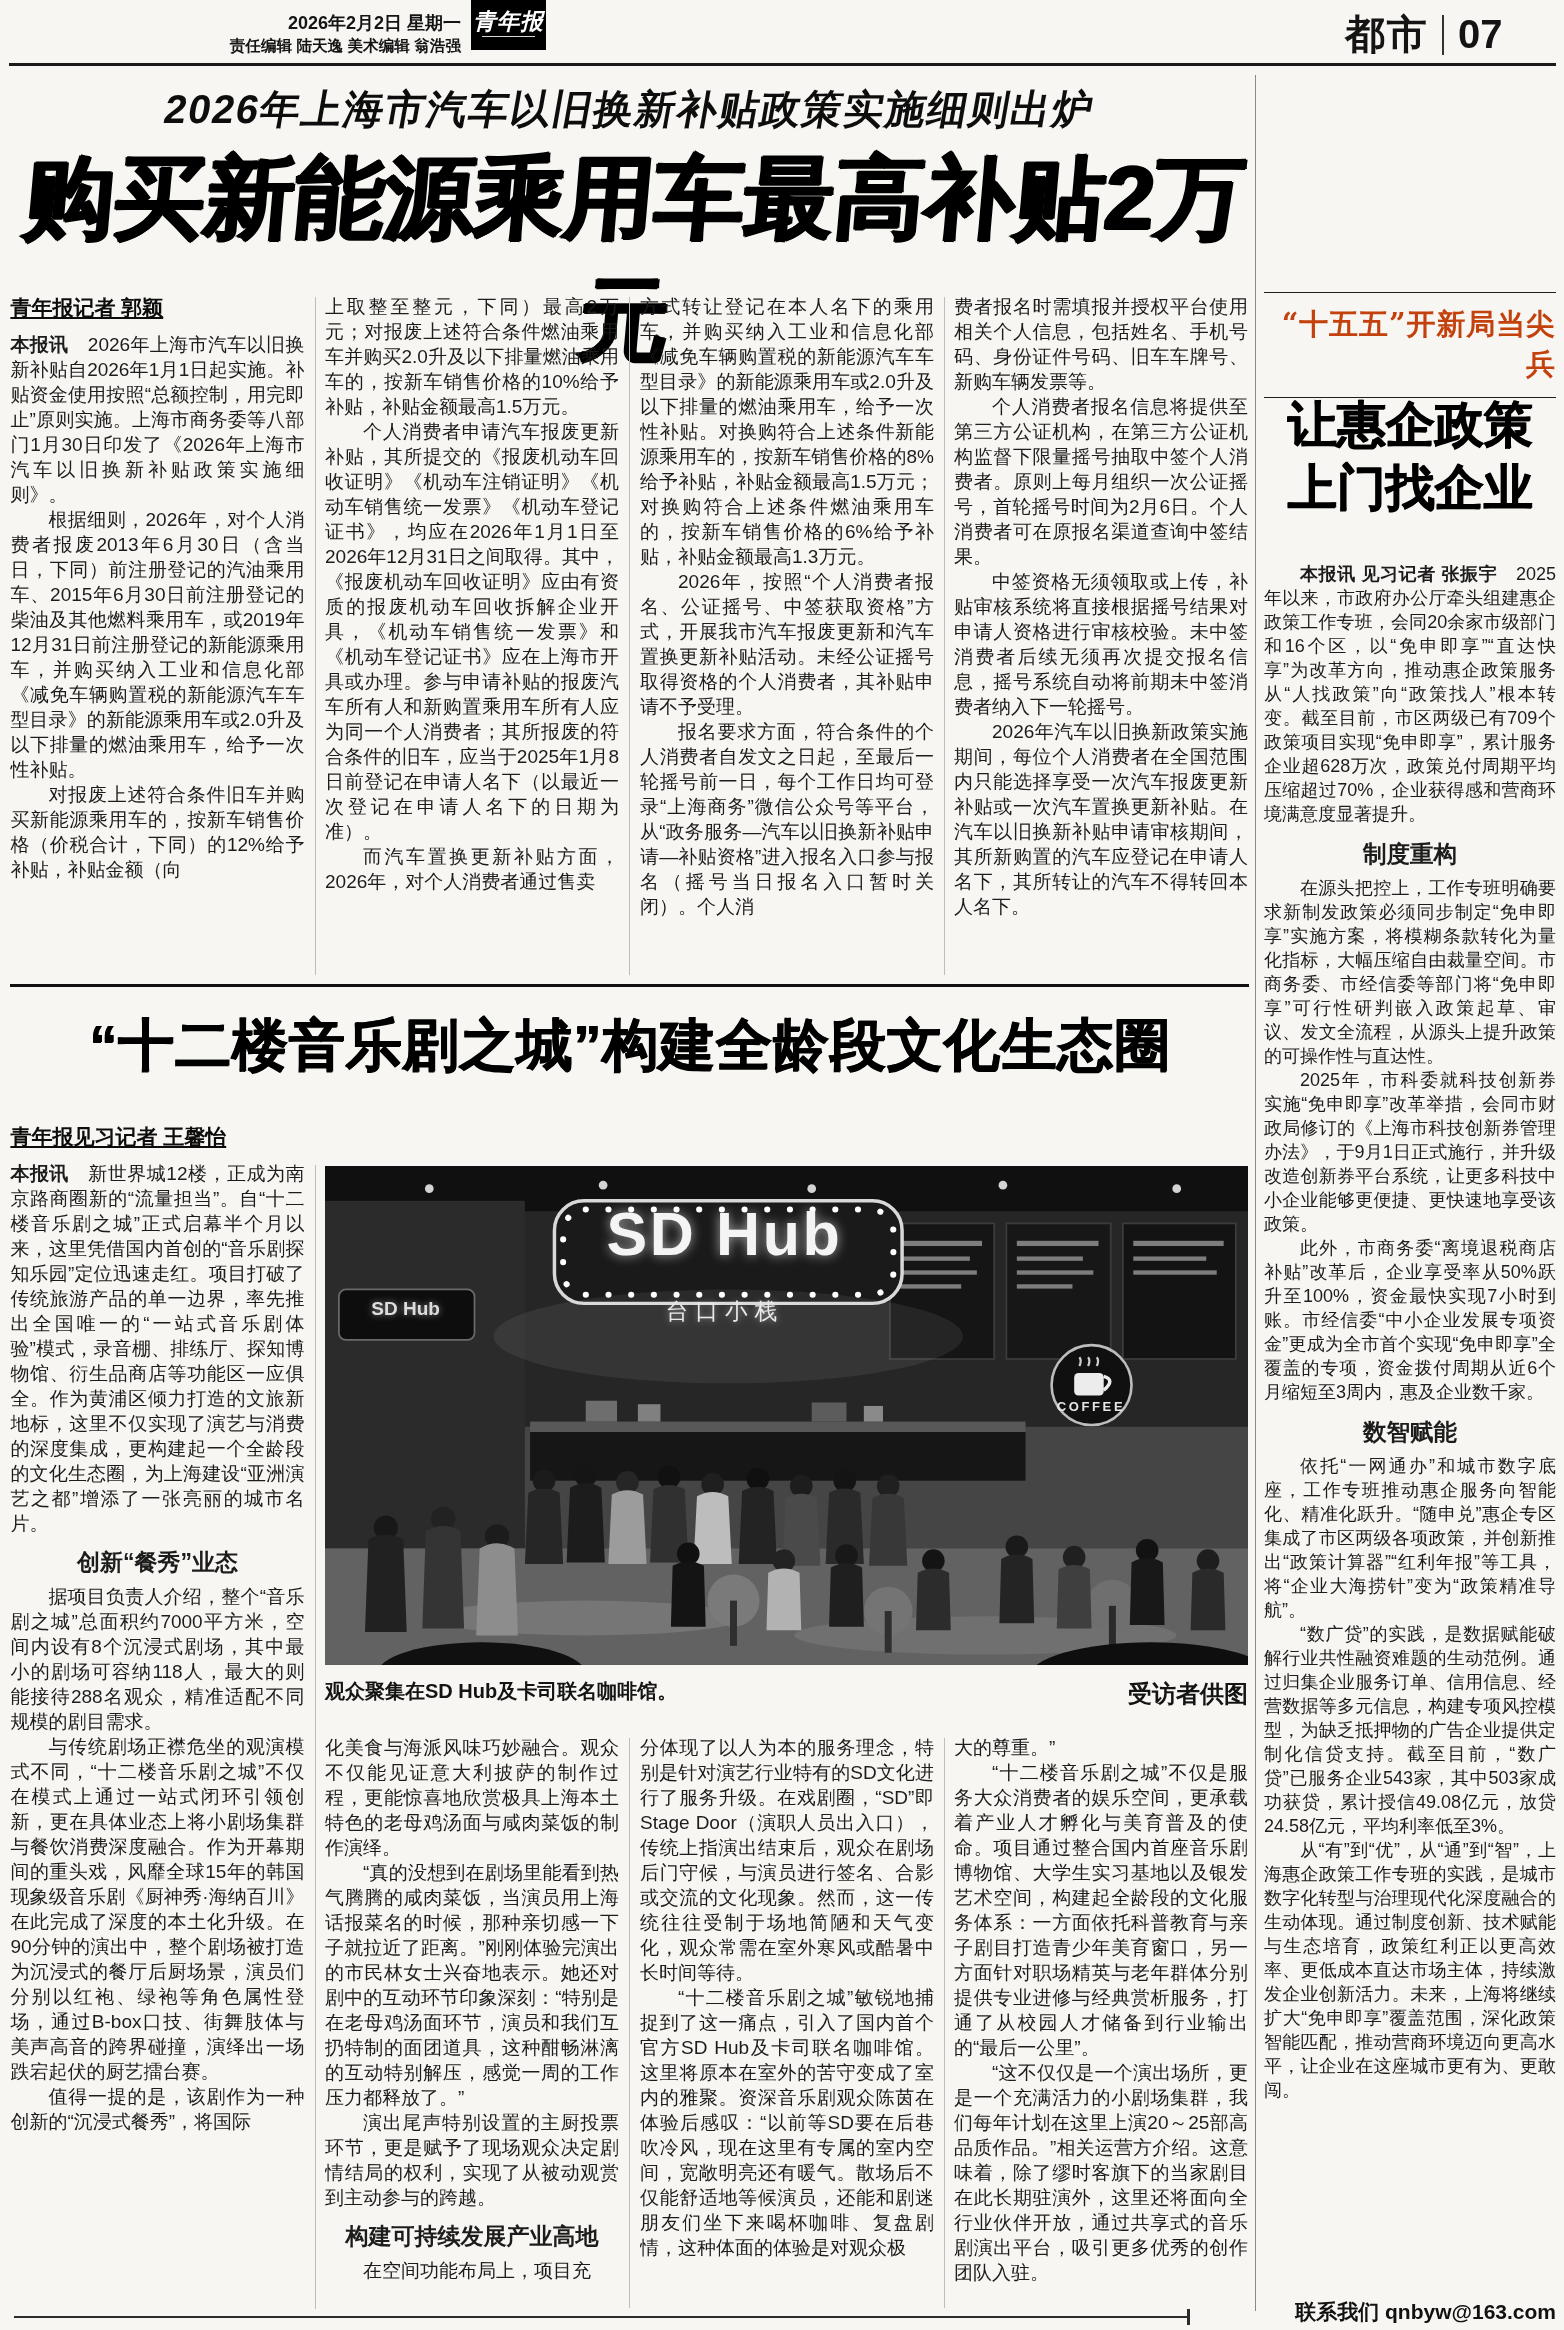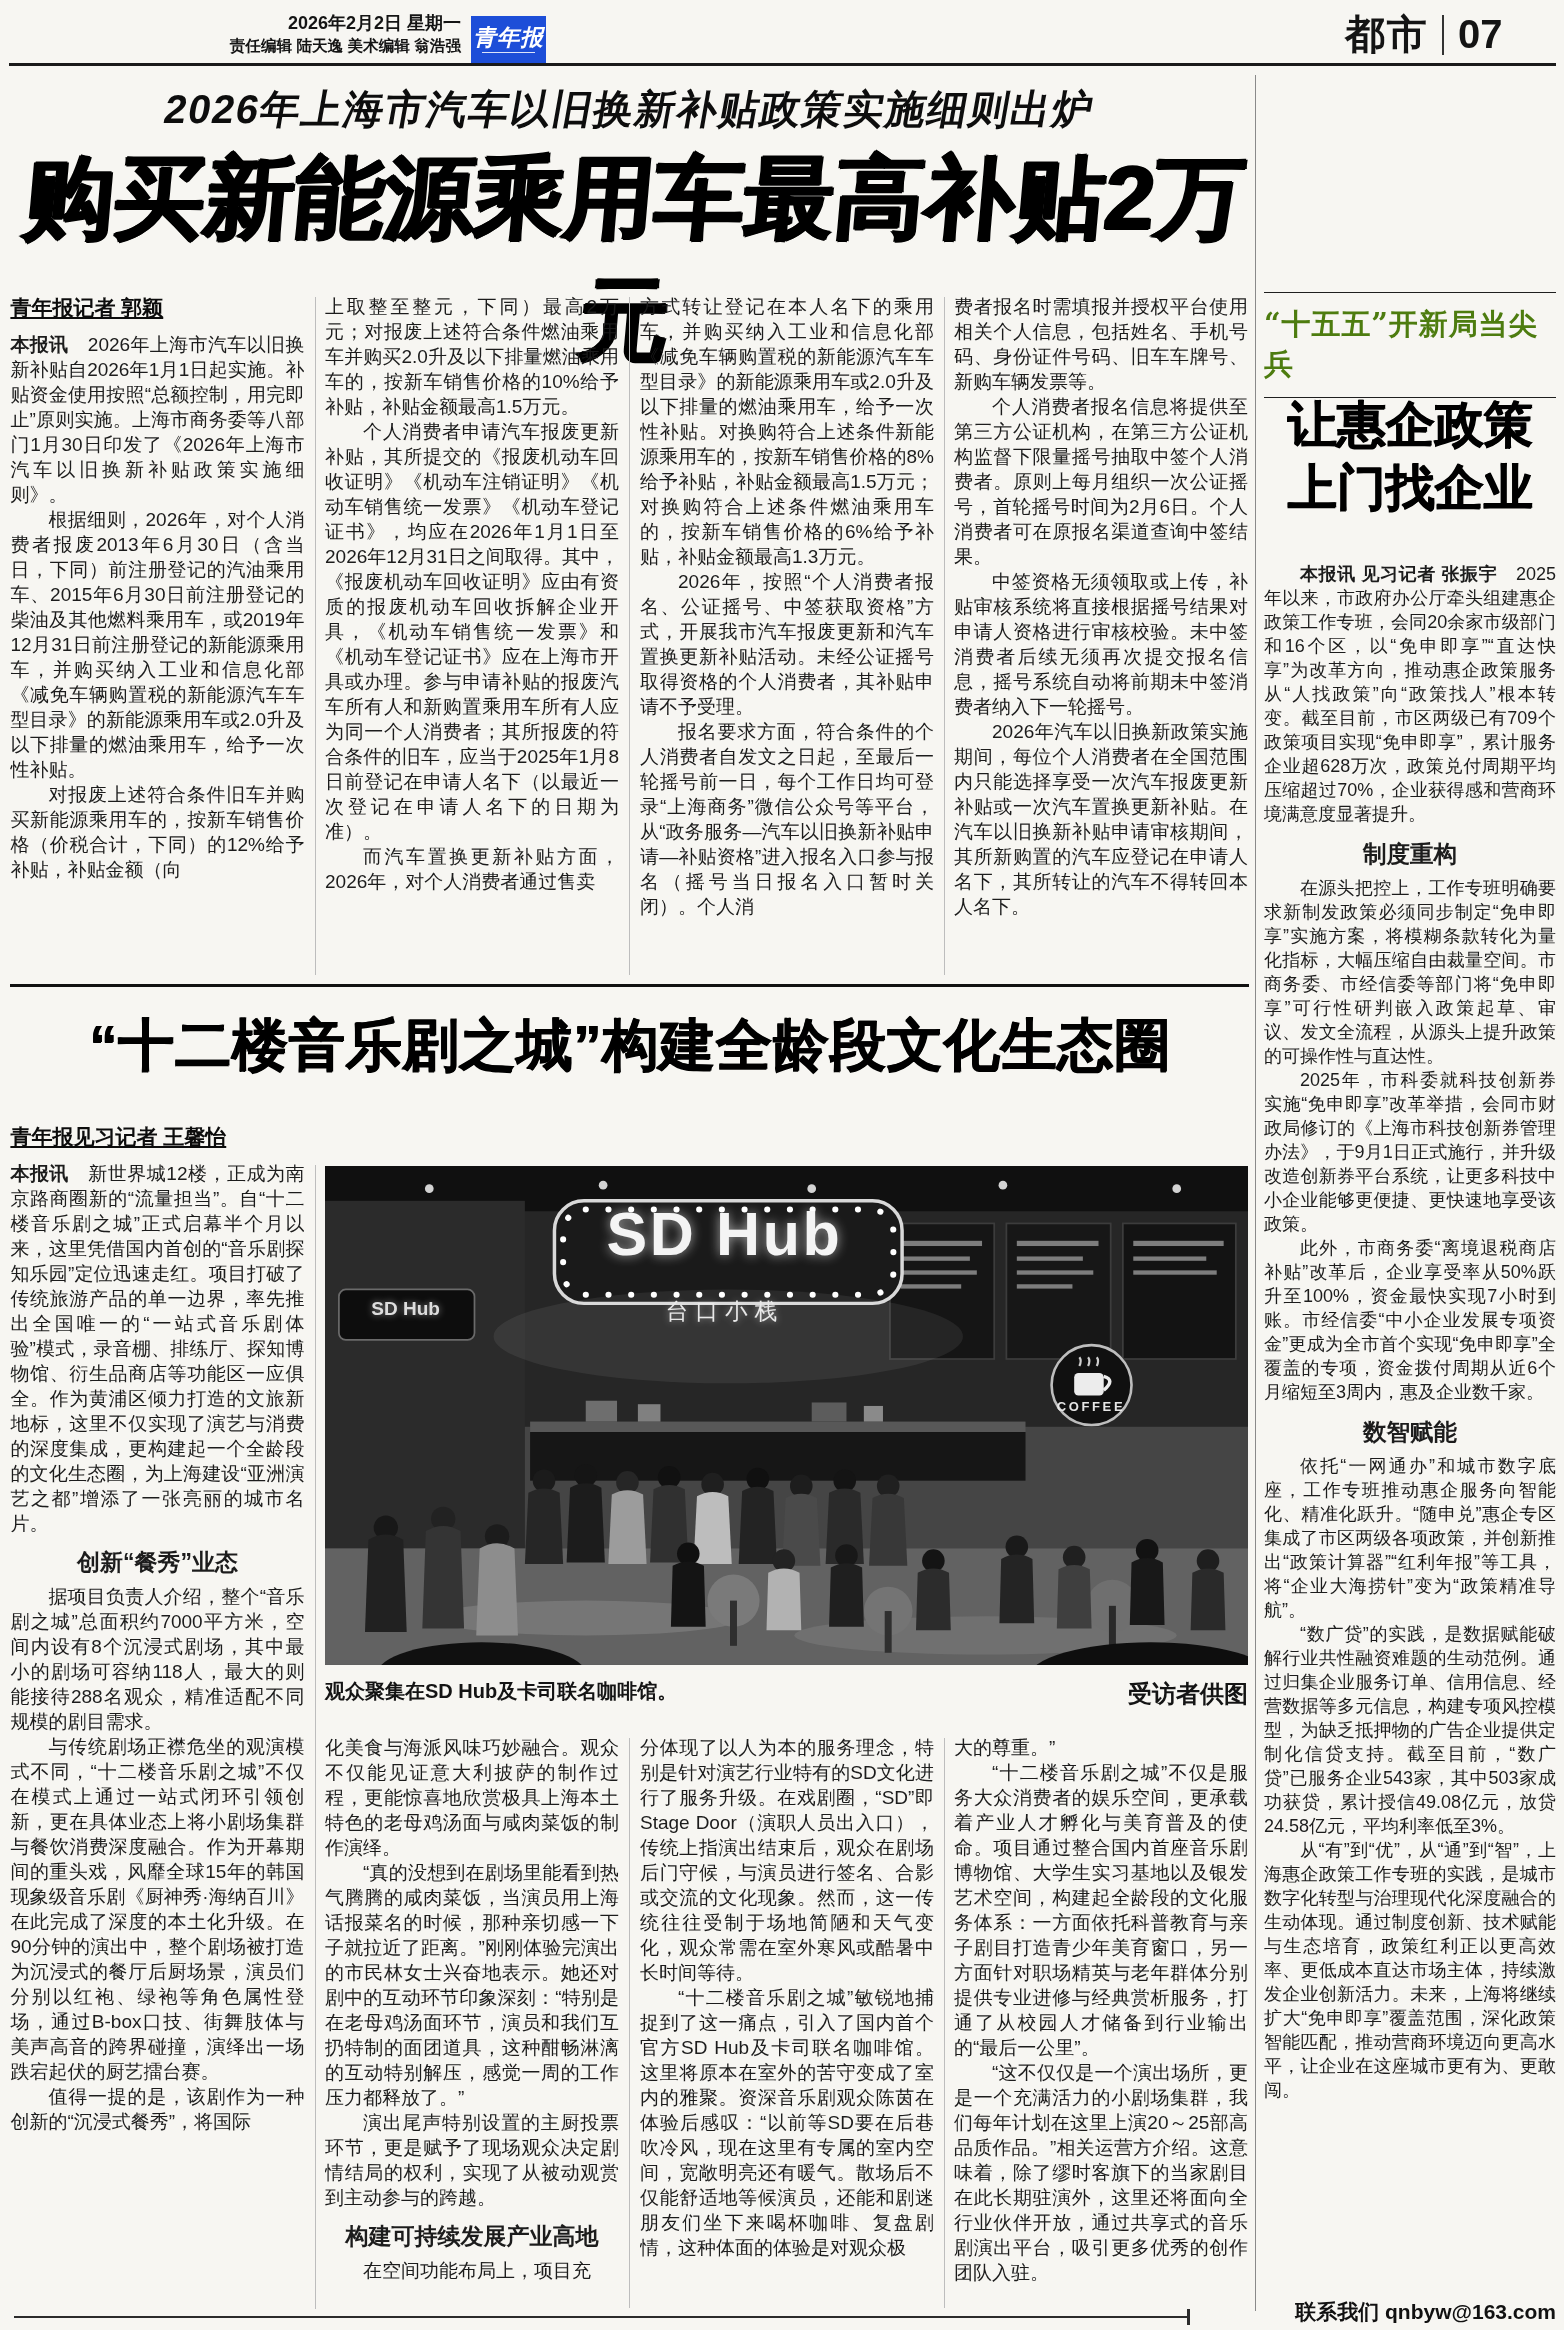--- a/index.html
+++ b/index.html
@@ -4,21 +4,21 @@
 <style>
   html,body { margin:0; padding:0; }
   body { font-family:"Liberation Sans","DejaVu Sans",sans-serif; }
   .page { position:relative; width:1565px; height:2330px; background:#f7f6f2; overflow:hidden; color:#141414; }
   .abs { position:absolute; }
 
   
   .hdr-meta { left:103px; top:12px; width:358px; text-align:right; }
   .hdr-date { font-size:18px; font-weight:bold; line-height:22.6px; }
   .hdr-editors { font-size:15.6px; font-weight:bold; line-height:21px; }
-  .logo { left:471px; top:16px; width:75px; height:50px; background:#1d4ed8; color:#fff;
+  .logo { left:471px; top:0; width:75px; height:50px; background:#000000; color:#fff;
           display:flex; flex-direction:column; align-items:center; justify-content:center; }
   .logo-text { font-family:"DejaVu Serif",serif; font-style:italic; font-weight:bold; font-size:22.6px; line-height:24px; letter-spacing:0.9px; }
   .logo-strip { width:70%; height:4.3px; border-top:0.9px solid rgba(255,255,255,.85); margin-top:3.5px; }
   .section-blk { left:1345px; top:7px; display:flex; align-items:center; }
   .section-name { font-size:40px; font-weight:bold; letter-spacing:1.7px; }
   .section-divider { width:1.7px; height:40px; background:#333; margin:0 14px; }
   .page-no { font-size:40px; font-weight:bold; }
   .hdr-rule { left:8.7px; top:63px; width:1547px; height:2.6px; background:#1a1a1a; }
 
   
@@ -51,22 +51,22 @@
                  letter-spacing:7px; text-shadow:0 0 7px rgba(255,255,255,.5); }
   .ph-sign-side { left:15.6px; top:132px; width:130px; text-align:center; color:#ddd; font-size:19px; font-weight:bold;
                   text-shadow:0 0 7px rgba(255,255,255,.5); }
   .ph-coffee { left:714px; top:233px; width:104px; text-align:center; color:#e6e6e6; font-size:13px; letter-spacing:2.6px; font-weight:bold; }
   .caption-row { left:325px; top:1678px; width:923px; display:flex; justify-content:space-between; }
   .caption { font-size:20px; font-weight:bold; }
   .caption-credit { font-size:24px; font-weight:bold; }
 
   
   .sb-kicker-box { left:1264px; top:292px; width:292px; border-top:1.7px solid #1f1f1f; border-bottom:1.7px solid #1f1f1f;
-                   padding:12px 0; text-align:left; font-family:"DejaVu Serif",serif; font-weight:bold;
-                   font-size:29px; color:#4d7c0f; letter-spacing:0.9px; }
+                   padding:12px 0; text-align:right; font-family:"DejaVu Serif",serif; font-weight:bold;
+                   font-size:29px; color:#c2410c; letter-spacing:0.9px; }
   .sb-title { left:1264px; top:393px; width:292px; text-align:center; font-size:49px; line-height:63px;
               font-weight:900; color:#000; text-shadow:0.9px 0 0 #000,0 0.9px 0 #000; }
   .sb-body { left:1264px; top:532px; width:292px; height:1745px; font-size:18px; line-height:24px;
              text-align:justify; color:#1c1c1c; overflow:hidden;margin-top:30px; }
   .sb-body p { margin:0; text-indent:2em; }
   .sb-body .subhead { font-weight:bold; text-align:center; font-size:23.5px; margin:15.6px 0 10.4px; }
 
   
   .ft-rule { left:14px; top:2316px; width:1175px; height:1.7px; background:#2c2c2c; }
   .ft-tick { left:1187px; top:2309px; width:2.6px; height:15.6px; background:#2c2c2c; }

